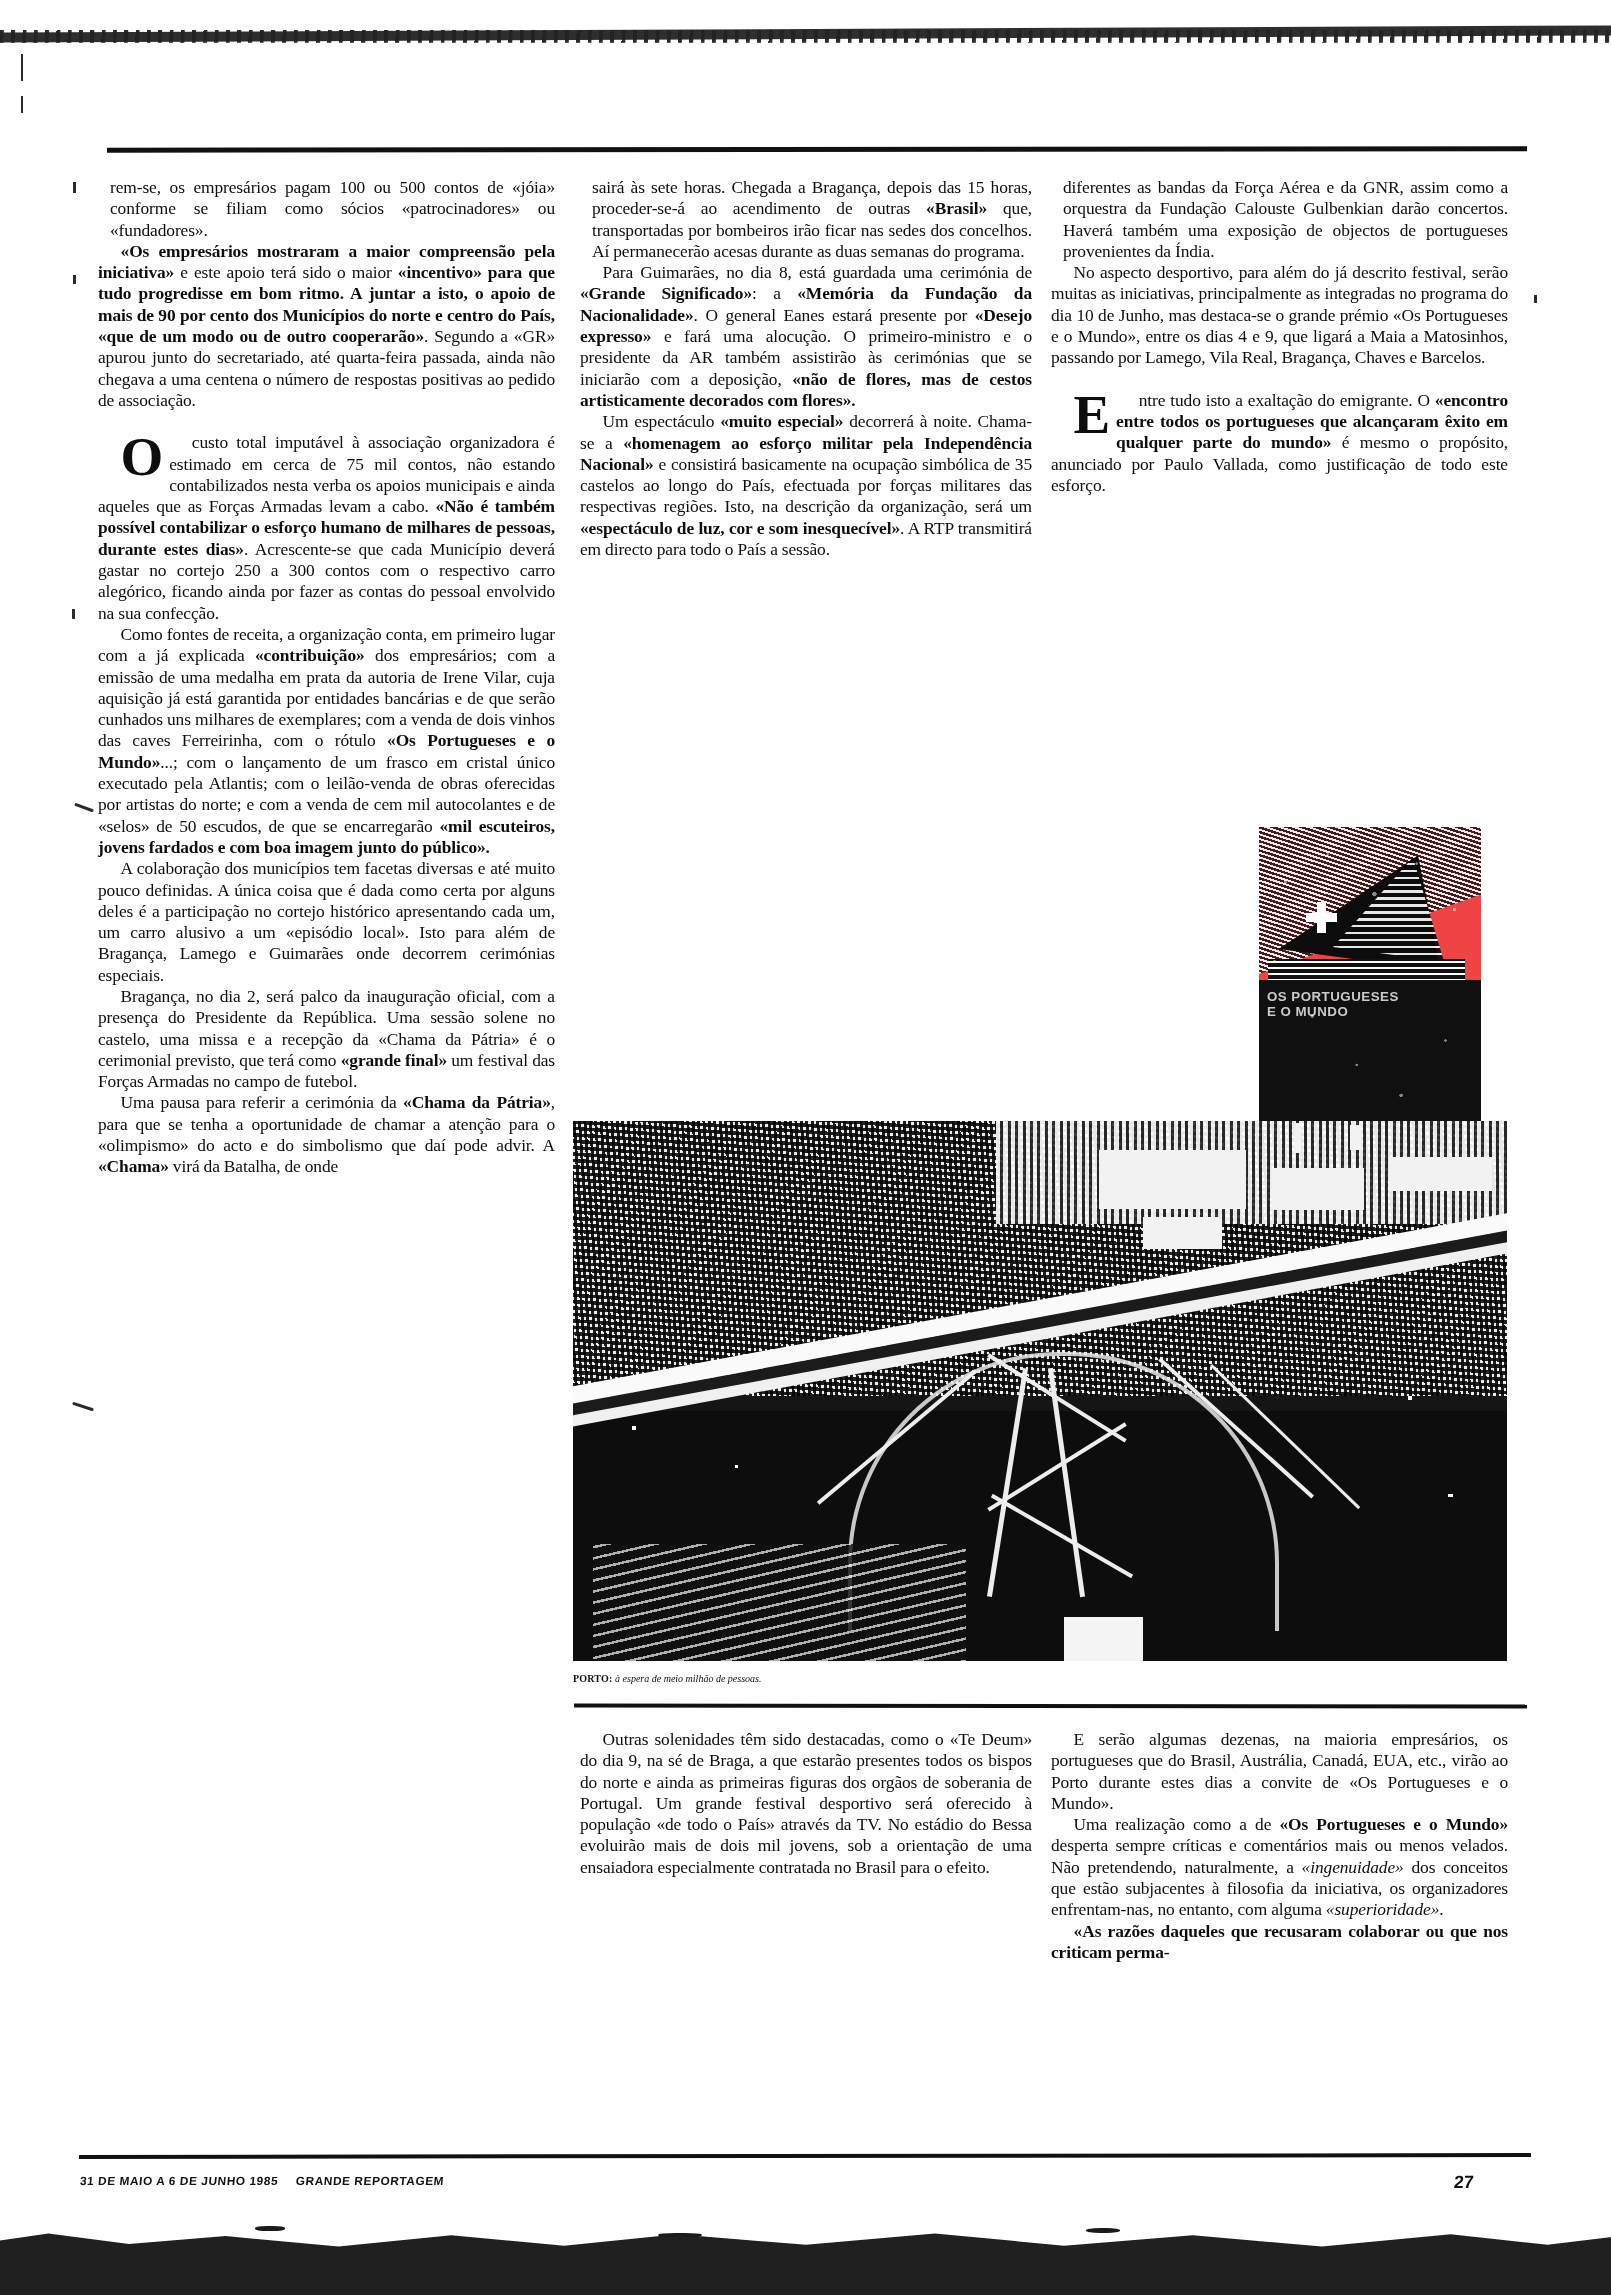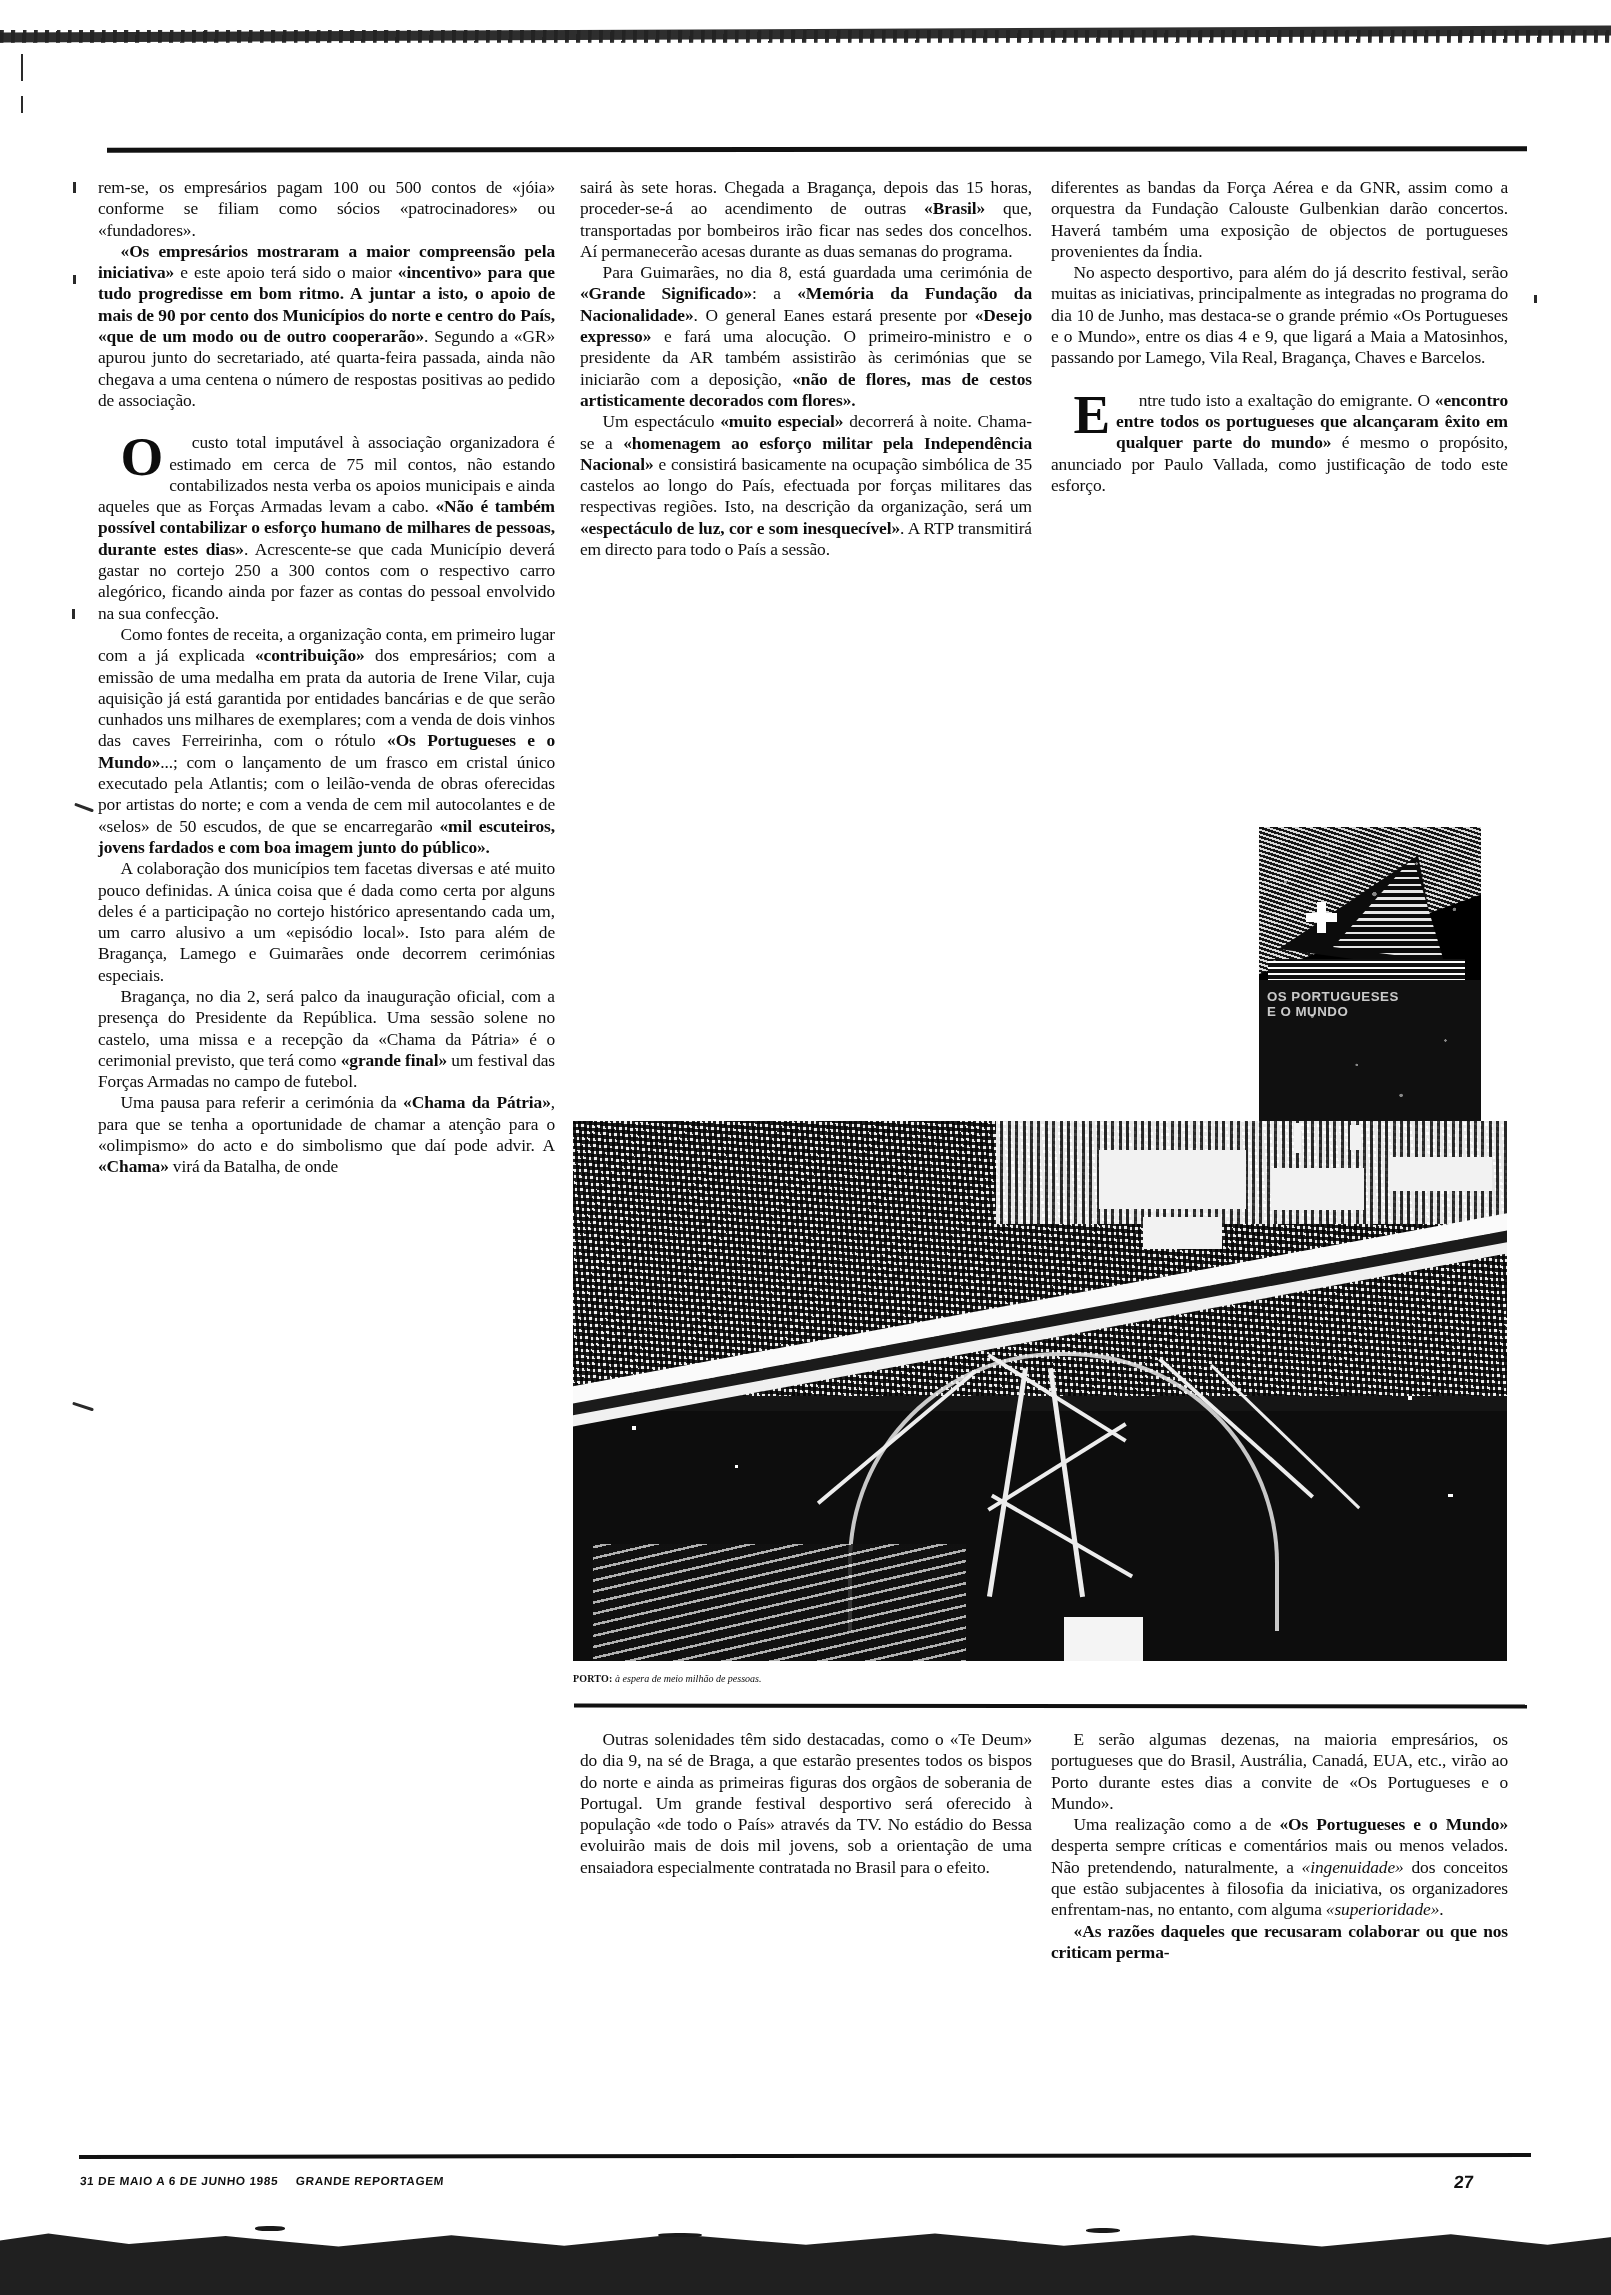--- a/index.html
+++ b/index.html
@@ -62,41 +62,41 @@
     position:absolute;
     font-size:17.4px;
     line-height:21.3px;
     text-align:justify;
     text-justify:inter-word;
     hyphens:none;
     letter-spacing:-0.1px;
     word-spacing:-0.2px;
   }
   .col p { margin:0; text-indent:22.6px; }
-  .col p.noind { text-indent:0; }
+  .col p.noind { text-indent:0;margin-left:12px; }
   .col b, .col strong { font-weight:bold; }
   .col i, .col em { font-style:italic; }
 
   
   .dropcap::first-letter{
     float:left;
     font-size:55px;
     line-height:42px;
     font-weight:bold;
     padding:2px 5.9px 0 0;
     margin-top:2px;
   }
   .dropcap { text-indent:0; }
 
   .gap { height:21px; }
 
   
   .poster {
     position:absolute; left:1259px; top:827px; width:222px; height:305px;
-    background:#000000;
+    background:#ef4444;
     overflow:hidden;
   }
   .poster .grain{
     position:absolute; inset:0;
     background-image:
       radial-gradient(circle at 12% 18%, #fff 0 1.5px, transparent 2px),
       radial-gradient(circle at 31% 9%, #fff 0 1px, transparent 1.5px),
       radial-gradient(circle at 52% 22%, #fff 0 2px, transparent 2.5px),
       radial-gradient(circle at 71% 12%, #fff 0 1px, transparent 1.5px),
       radial-gradient(circle at 88% 27%, #fff 0 1.5px, transparent 2px),

